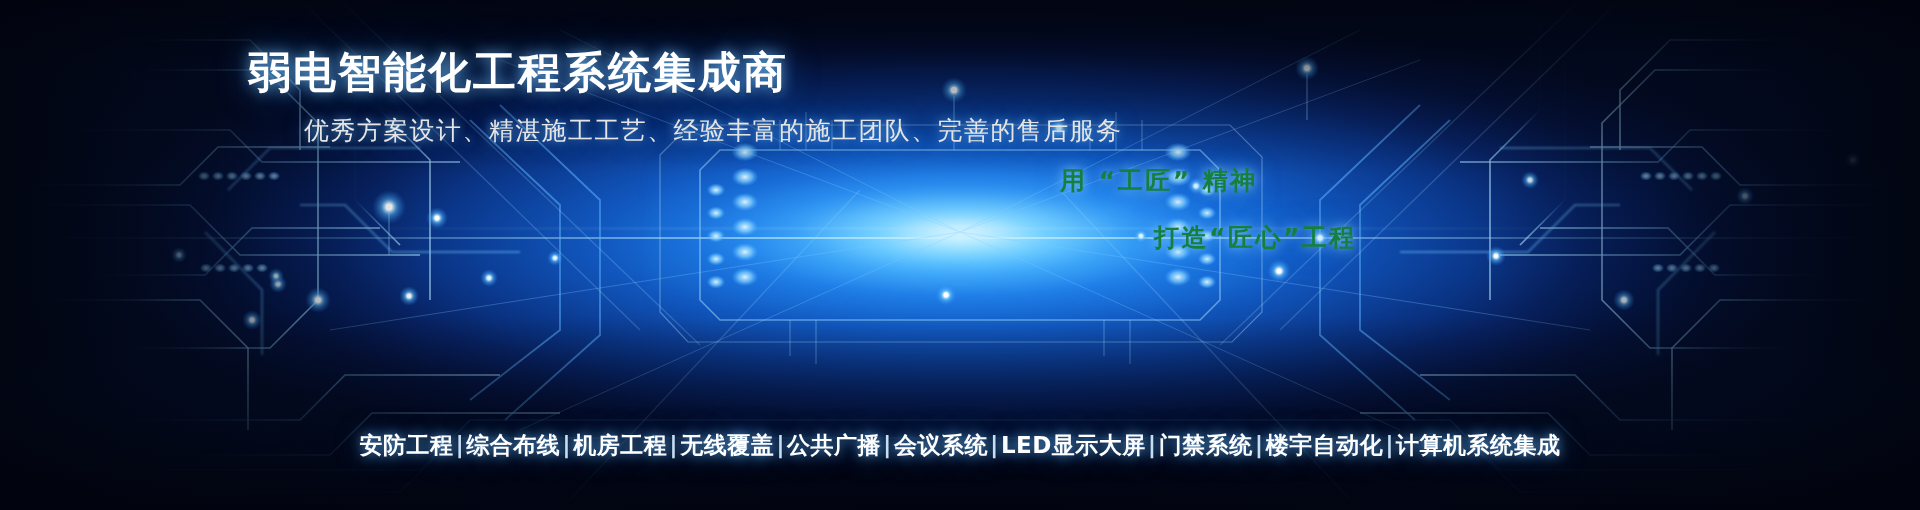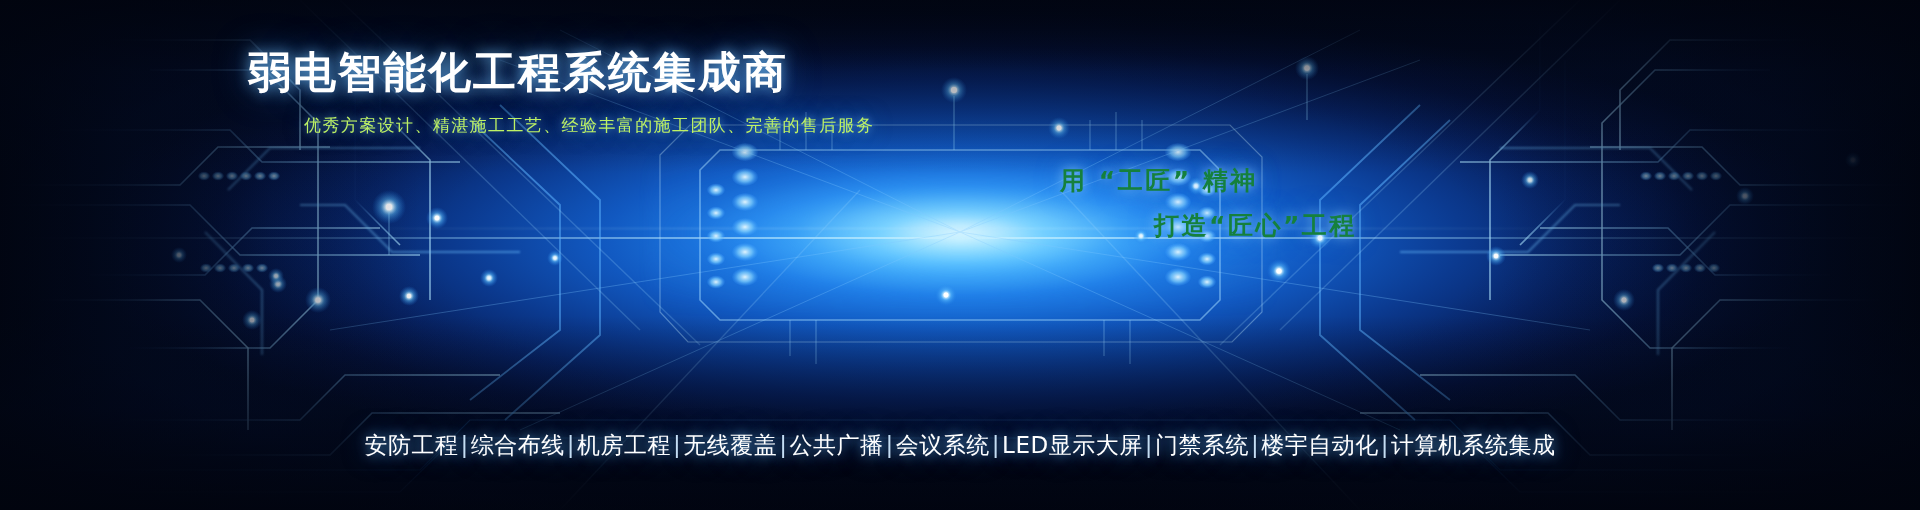--- a/index.html
+++ b/index.html
@@ -89,50 +89,50 @@
     color: #ffffff;
     text-shadow:
       0 0 14px rgba(120,200,255,0.85),
       0 0 34px rgba(50,140,255,0.55),
       0 2px 3px rgba(0,10,40,0.7);
     white-space: nowrap;
   }
   .subtitle {
     position: absolute;
     left: 304px; top: 114px;
-    font-size: 17px;
+    font-size: 25px;
     font-weight: 500;
     letter-spacing: 1.4px;
-    color: #bef264;
+    color: #e5e5e5;
     text-shadow:
       0 0 10px rgba(110,190,255,0.8),
       0 0 22px rgba(40,130,230,0.5);
     white-space: nowrap;
   }
 
   .slogan { position: absolute; left: 1060px; top: 164px; }
   .slogan-line {
     font-size: 25px;
     font-weight: 600;
     letter-spacing: 2.5px;
     color: #15803d;
     white-space: nowrap;
     text-shadow:
       0 0 12px rgba(150,215,255,0.9),
       0 0 26px rgba(60,150,255,0.55);
   }
   .slogan-line.l1 { margin-left: 0px;   margin-top: 0px; }
-  .slogan-line.l2 { margin-left: 94px;  margin-top: 12px; }
+  .slogan-line.l2 { margin-left: 94px;  margin-top: 24px; }
 
   .services {
     position: absolute;
     left: 0; right: 0; top: 430px;
     text-align: center;
     font-size: 23px;
-    font-weight: 400;
+    font-weight: 700;
     letter-spacing: 0.5px;
     color: #ffffff;
     white-space: nowrap;
     text-shadow:
       0 0 12px rgba(110,190,255,0.85),
       0 0 26px rgba(40,130,230,0.5),
       0 1px 2px rgba(0,6,24,0.8);
   }
   .services .sep {
     color: #cfe9ff;

